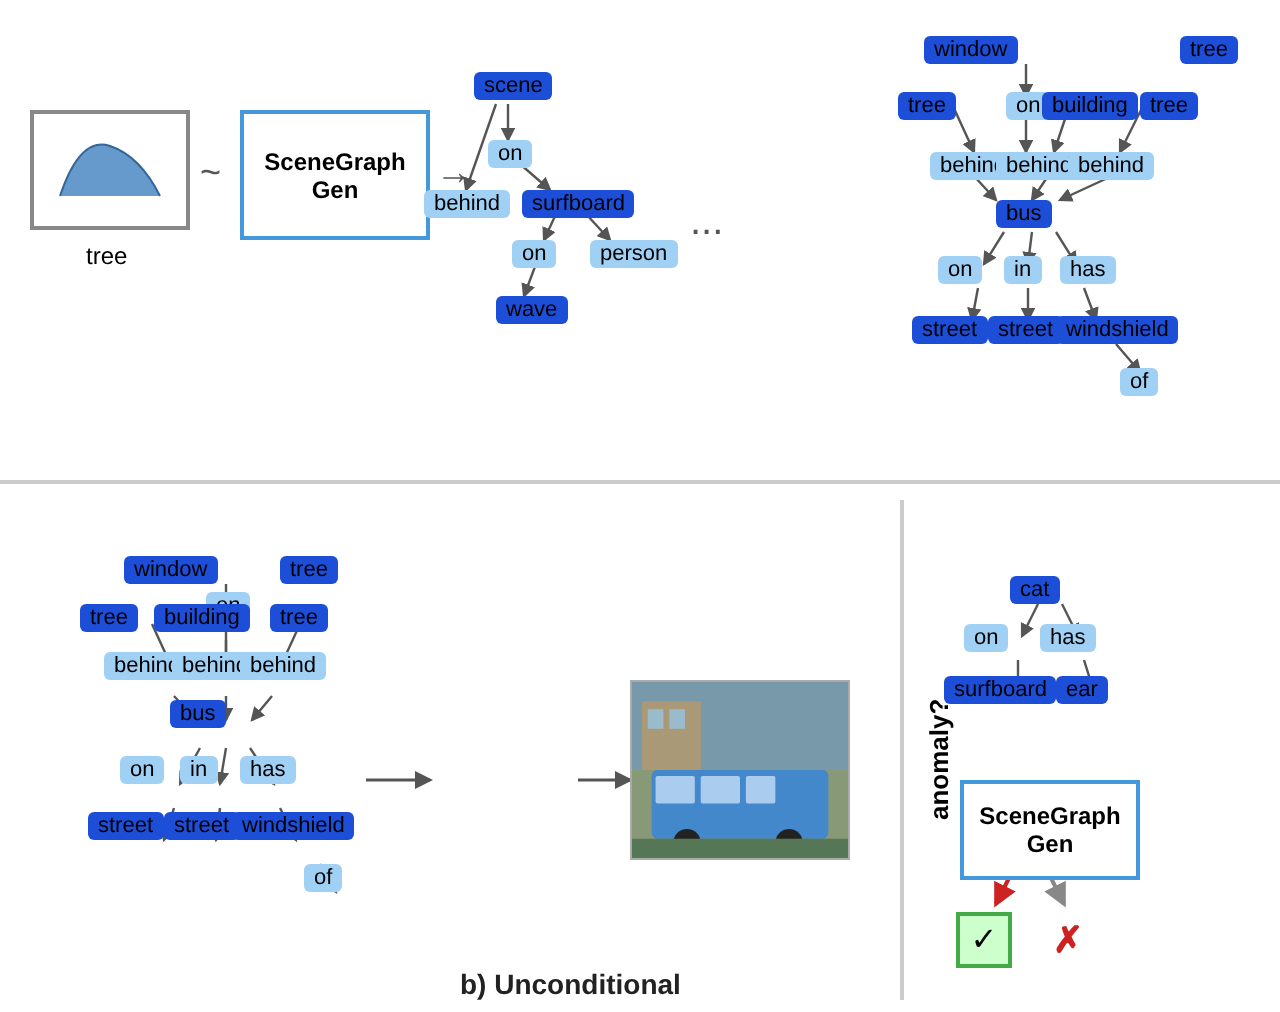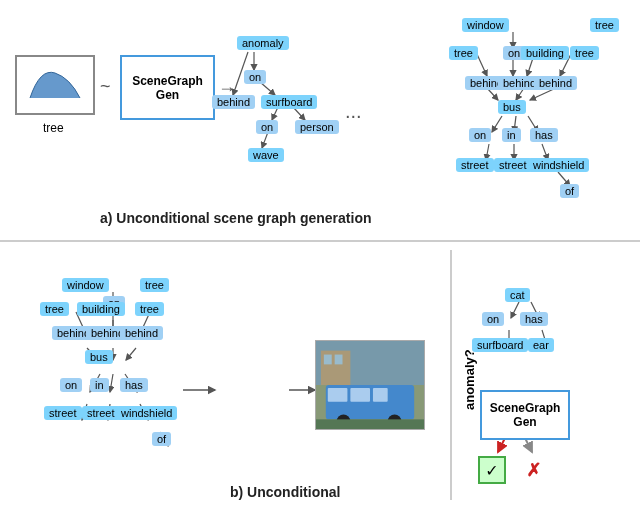--- a/index.html
+++ b/index.html
@@ -29,21 +29,21 @@
 
     
     .node {
       position: absolute;
       border-radius: 3px;
       padding: 1px 5px;
       font-size: 11px;
       text-align: center;
       white-space: nowrap;
     }
-    .node-pink { background: #7dd3fc; color: #000; }
+    .node-pink { background: #1d4ed8; color: #000; }
     .node-blue { background: #a0d0f4; color: #000; }
 
     
     .box {
       position: absolute;
       border: 2px solid #4499dd;
       background: #fff;
       display: flex;
       align-items: center;
       justify-content: center;
@@ -242,21 +242,21 @@
   <div class="node" style="left:38px; top:120px; background:none; font-size:12px;">tree</div>
 
   <div class="tilde" style="left:100px; top:76px;">~</div>
 
   <div class="box" style="left:120px; top:55px; width:95px; height:65px; font-size:12px;">
     <span>SceneGraph<br>Gen</span>
   </div>
 
   <div class="arrow-text" style="left:218px; top:76px;">→</div>
 
-  <div class="node node-pink" style="left:237px; top:36px;">anomaly</div>
+  <div class="node node-pink" style="left:237px; top:36px;">scene</div>
 
   <div class="node node-blue" style="left:244px; top:70px;">on</div>
 
   <div class="node node-blue" style="left:212px; top:95px;">behind</div>
 
   <div class="node node-pink" style="left:261px; top:95px;">surfboard</div>
 
   <div class="node node-blue" style="left:256px; top:120px;">on</div>
 
   <div class="node node-blue" style="left:295px; top:120px;">person</div>
@@ -292,21 +292,20 @@
   <div class="node node-blue" style="left:530px; top:128px;">has</div>
 
   <div class="node node-pink" style="left:456px; top:158px;">street</div>
 
   <div class="node node-pink" style="left:494px; top:158px;">street</div>
 
   <div class="node node-pink" style="left:528px; top:158px;">windshield</div>
 
   <div class="node node-blue" style="left:560px; top:184px;">of</div>
 
-  <div class="section-label" style="left:100px; top:210px; font-size:14px;">a) Unconditional scene graph generation</div>
 
   <div class="divider" style="top:240px;"></div>
 
   <div class="node node-pink" style="left:62px; top:278px;">window</div>
 
   <div class="node node-pink" style="left:140px; top:278px;">tree</div>
 
   <div class="node node-blue" style="left:103px; top:296px;">on</div>
 
   <div class="node node-pink" style="left:40px; top:302px;">tree</div>

